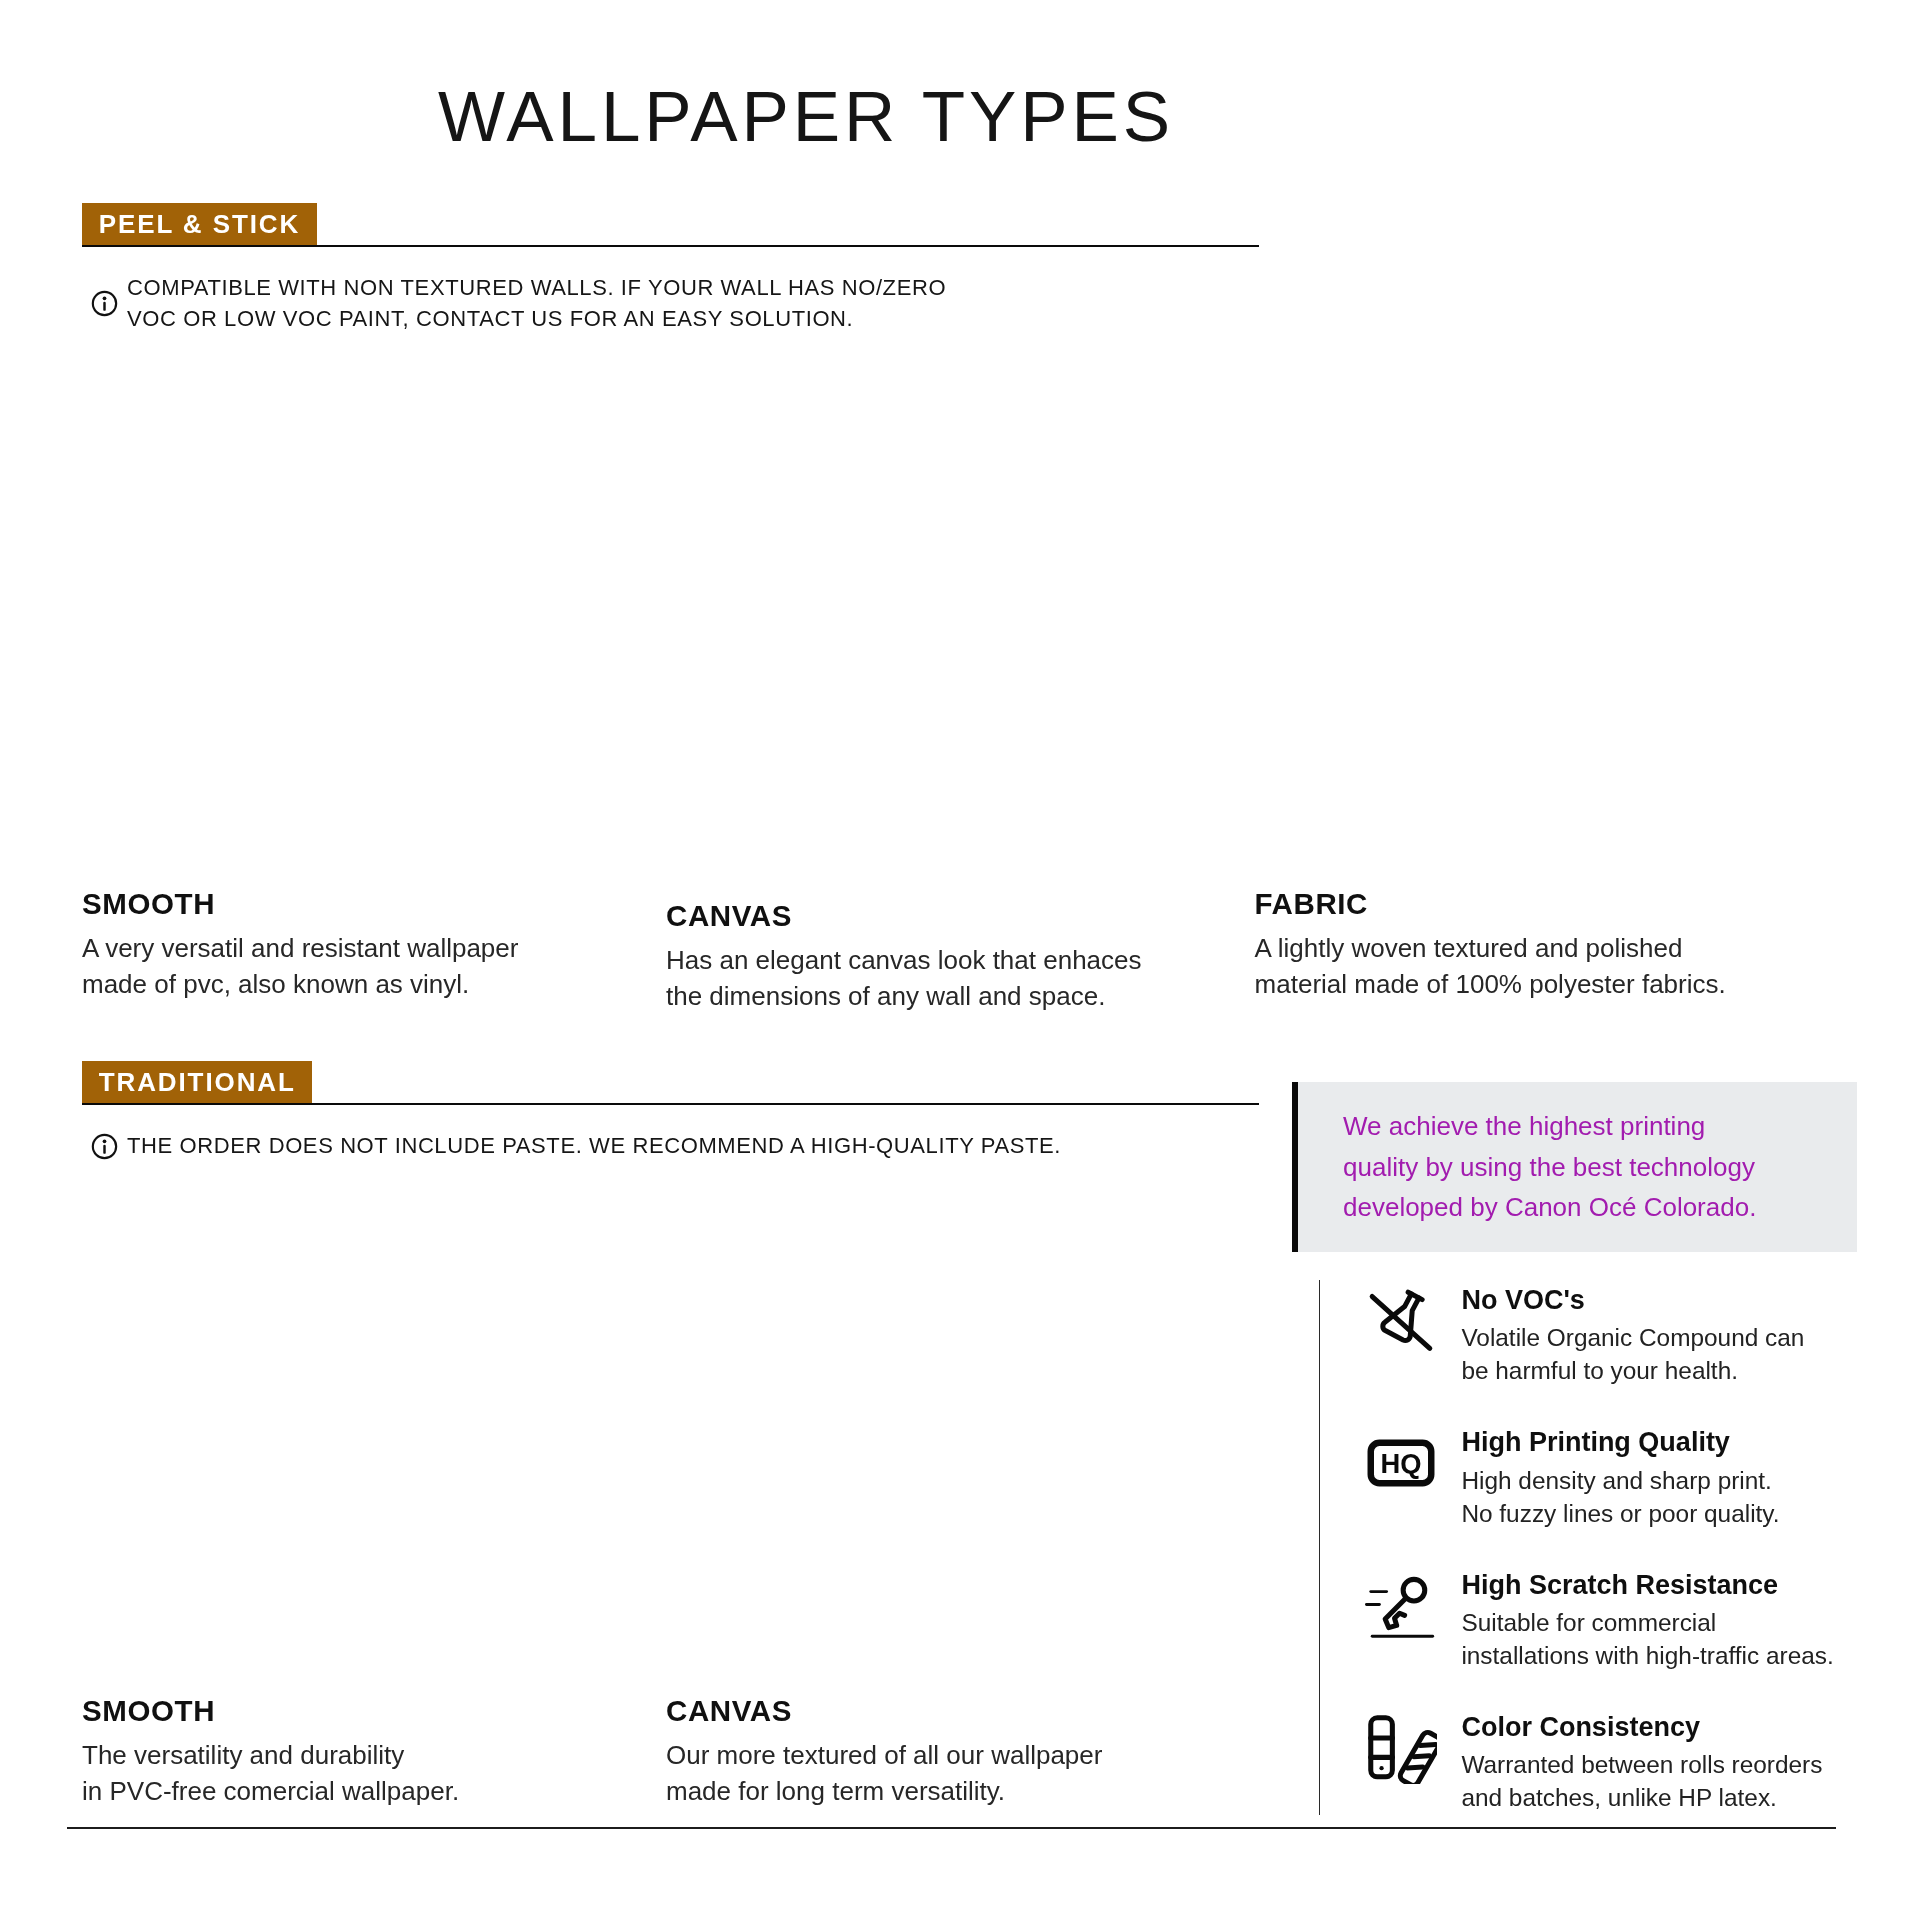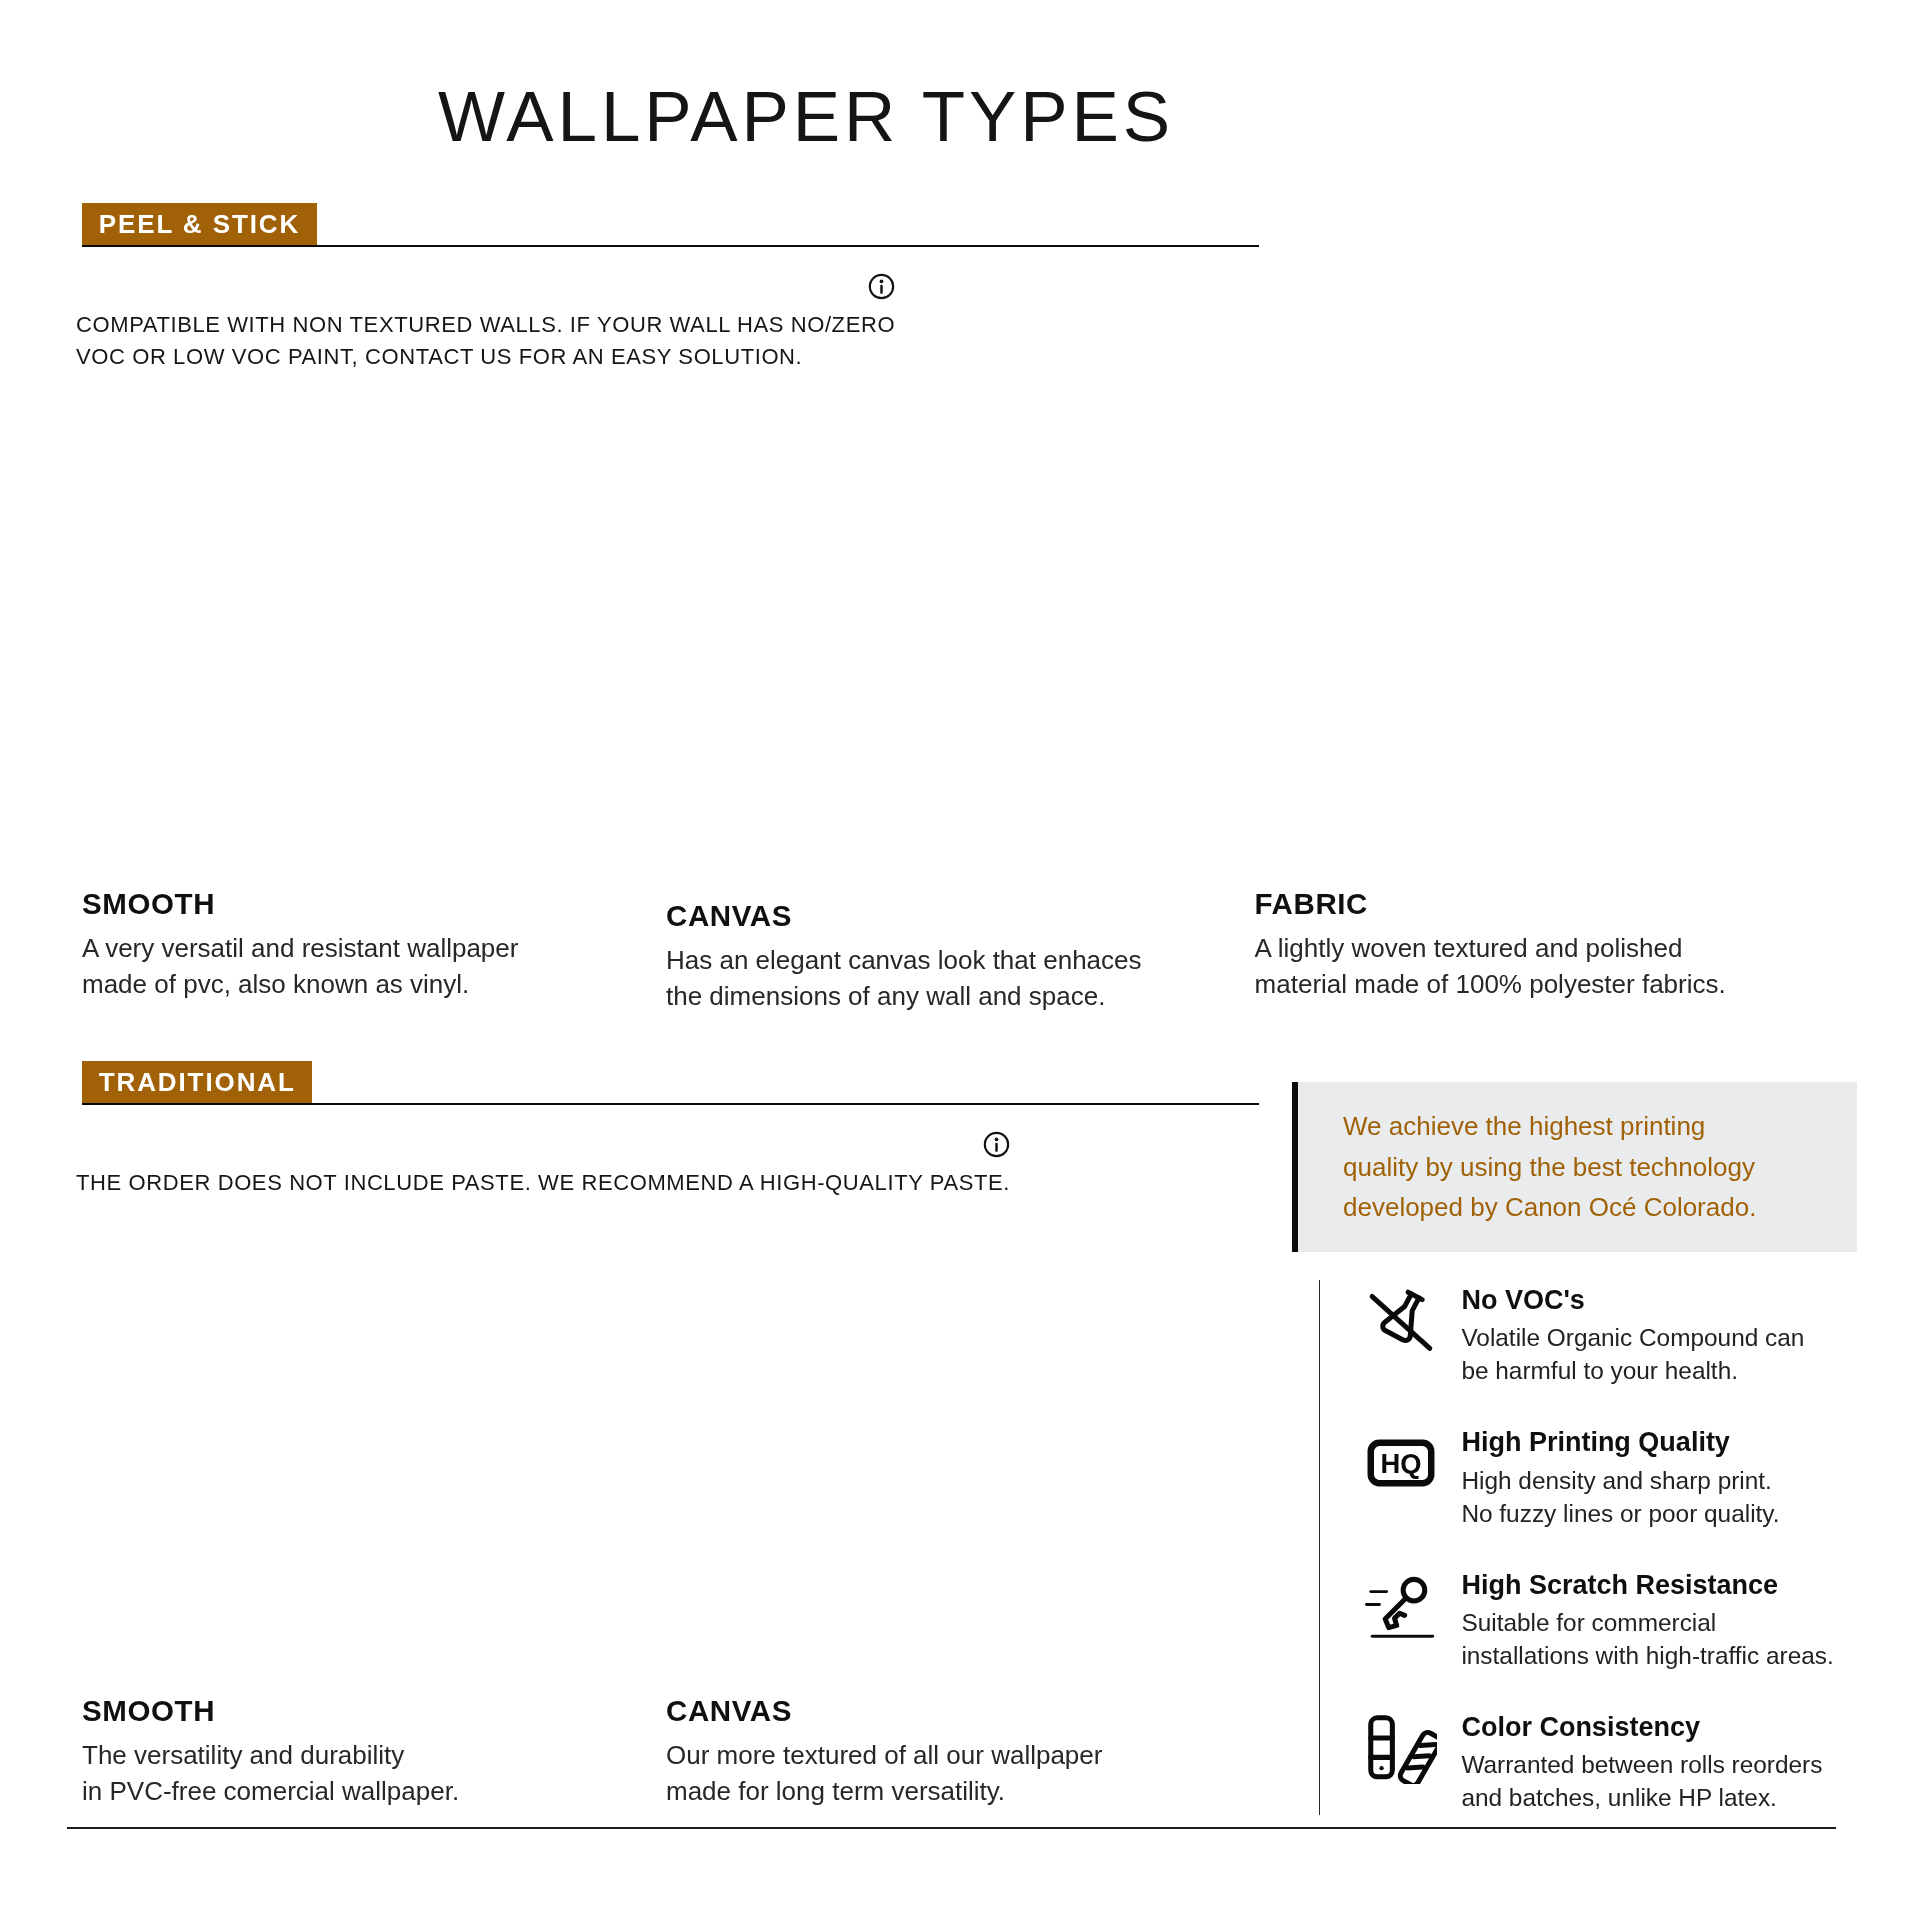--- a/index.html
+++ b/index.html
@@ -17,21 +17,21 @@
   .section-header { position:absolute; left:82px; width:1177px; border-bottom:2.6px solid #0a0a0a; }
   .section-badge {
     display:inline-block; background:#a16207; color:#ffffff;
     font-size:26px; font-weight:600; letter-spacing:1.9px;
     line-height:42px; padding:0 16.7px; vertical-align:bottom;
   }
   .hdr-peel { top:203px; }
   .hdr-trad { top:1061px; }
 
   
-  .info-note { position:absolute; left:76px; display:flex; gap:9px; align-items:flex-end;flex-direction:column; }
+  .info-note { position:absolute; left:91px; display:flex; gap:9px; align-items:center; }
   .info-note .txt { font-size:22px; letter-spacing:0.6px; line-height:1.42; color:#161616; }
   .info-ps { top:272px; }
   .info-trad { top:1130px; }
   .info-icon-svg { width:27px; height:27px; flex:0 0 27px; margin-top:1.3px; }
 
   
   .swatch-row { position:absolute; left:82px; display:flex; }
   .row-peel { top:356px; height:504px; }
   .row-trad { top:1185px; height:488px; }
   .col-a { width:566px; }
@@ -80,21 +80,21 @@
   .swatch-name { font-size:29.5px; font-weight:700; letter-spacing:0.6px; color:#101010; }
   .swatch-desc { margin-top:10.3px; font-size:26px; line-height:1.38; color:#272727; }
   .shift-down { padding-top:11.6px; }
 
   
   .note-box {
     position:absolute; left:1292px; top:1082px; width:565px; min-height:154px;
     background:#e9ebed; border-left:6.4px solid #0a0a0a;
     padding:24.4px 26px 24.4px 45px;
   }
-  .note-box .txt { font-size:26px; line-height:1.55; color:#a16207; }
+  .note-box .txt { font-size:26px; line-height:1.55; color:#a21caf; }
 
   .features { position:absolute; left:1289px; top:1280px; width:578px; border-left:1.9px solid #2a2a2a; padding:5.1px 0 0 45px;margin-left:30px; }
   .feature { display:flex; margin-bottom:39px; }
   .feature:last-child { margin-bottom:0; }
   .feature-icon { flex:0 0 72px; width:72px; height:72px; margin-right:24.4px; }
   .feature-icon svg { width:100%; height:100%; }
   .feature-title { font-size:27px; font-weight:700; color:#0f0f0f; }
   .feature-desc { margin-top:6.4px; font-size:24.4px; line-height:1.35; color:#222; }
 
   

